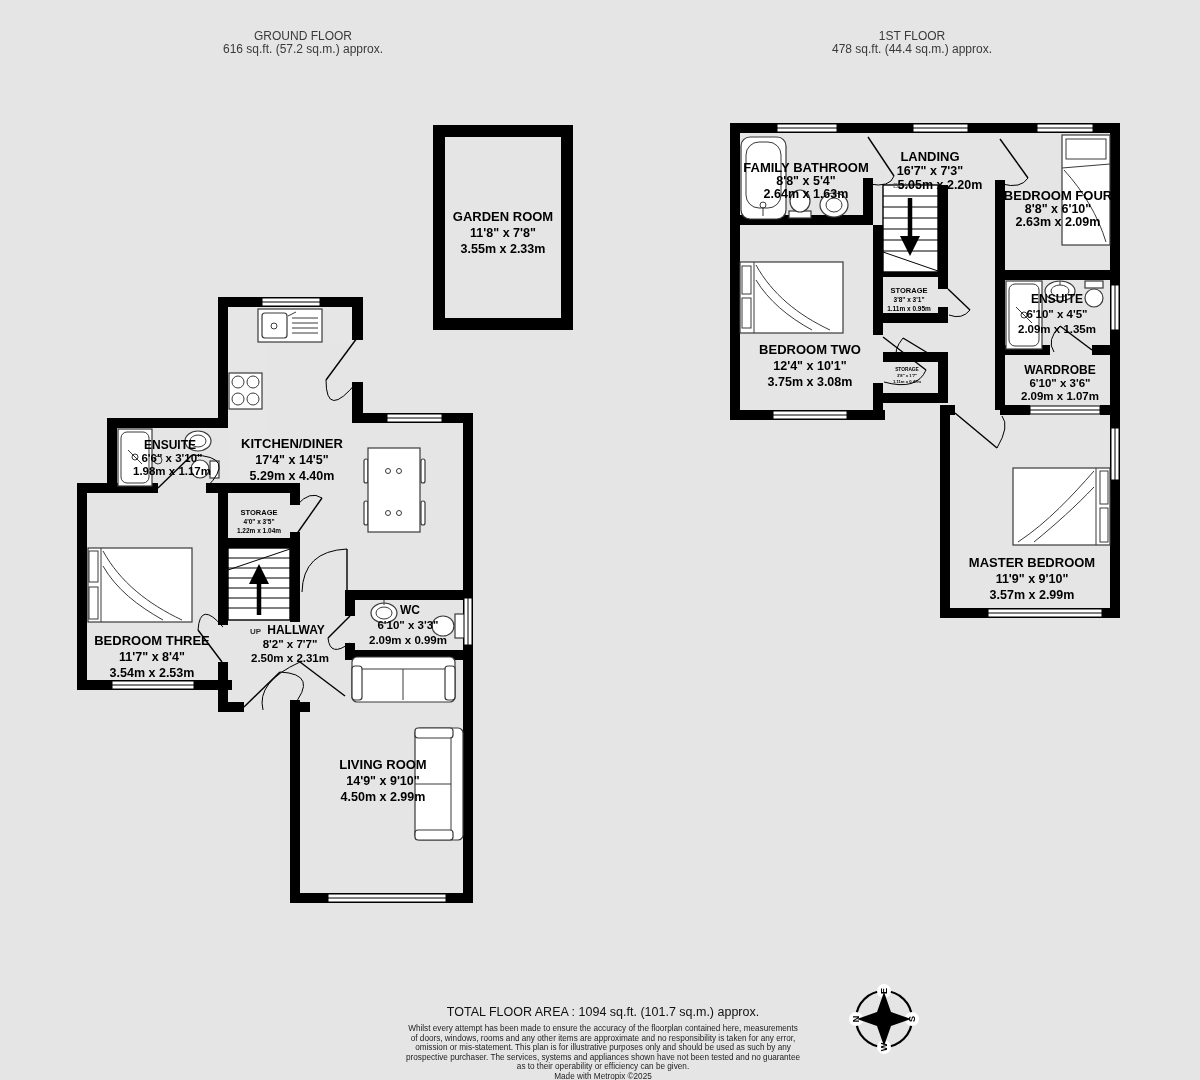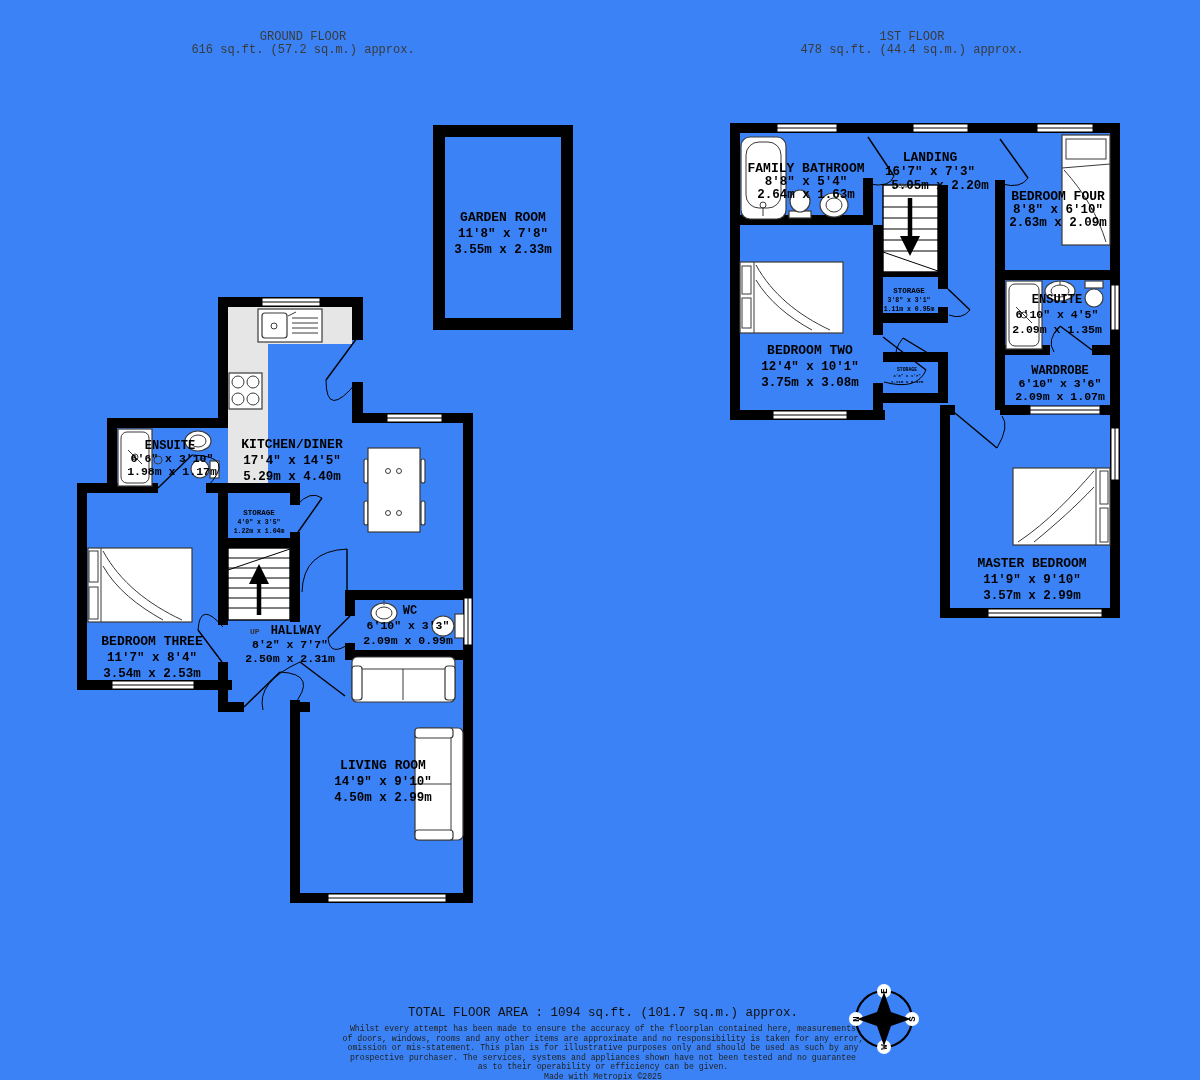--- a/index.html
+++ b/index.html
@@ -1,17 +1,17 @@
 <!DOCTYPE html>
 <html><head>
 <meta charset="utf-8">
 <style>
   html,body{margin:0;padding:0;background:#ffffff;}
-  .canvas{position:relative;width:1200px;height:1080px;background:#3b82f6;overflow:hidden;
-          font-family:Liberation Mono, monospace;}
+  .canvas{position:relative;width:1200px;height:1080px;background:#e5e5e5;overflow:hidden;
+          font-family:Liberation Sans, sans-serif;}
   svg{display:block;}
   .wall{fill:#000;}
   .win{fill:#fff;stroke:#000;stroke-width:1;}
   .winl{stroke:#000;stroke-width:1;}
   .door{stroke:#000;stroke-width:1.4;fill:none;}
   .arc{stroke:#000;stroke-width:1;fill:none;}
   .counter{fill:#e6e6e6;}
   .furn{fill:#fff;stroke:#3a3a3a;stroke-width:1.2;}
   .furnl{fill:none;stroke:#3a3a3a;stroke-width:1;}
   .stairbox{fill:#fff;stroke:#000;stroke-width:1.4;}

